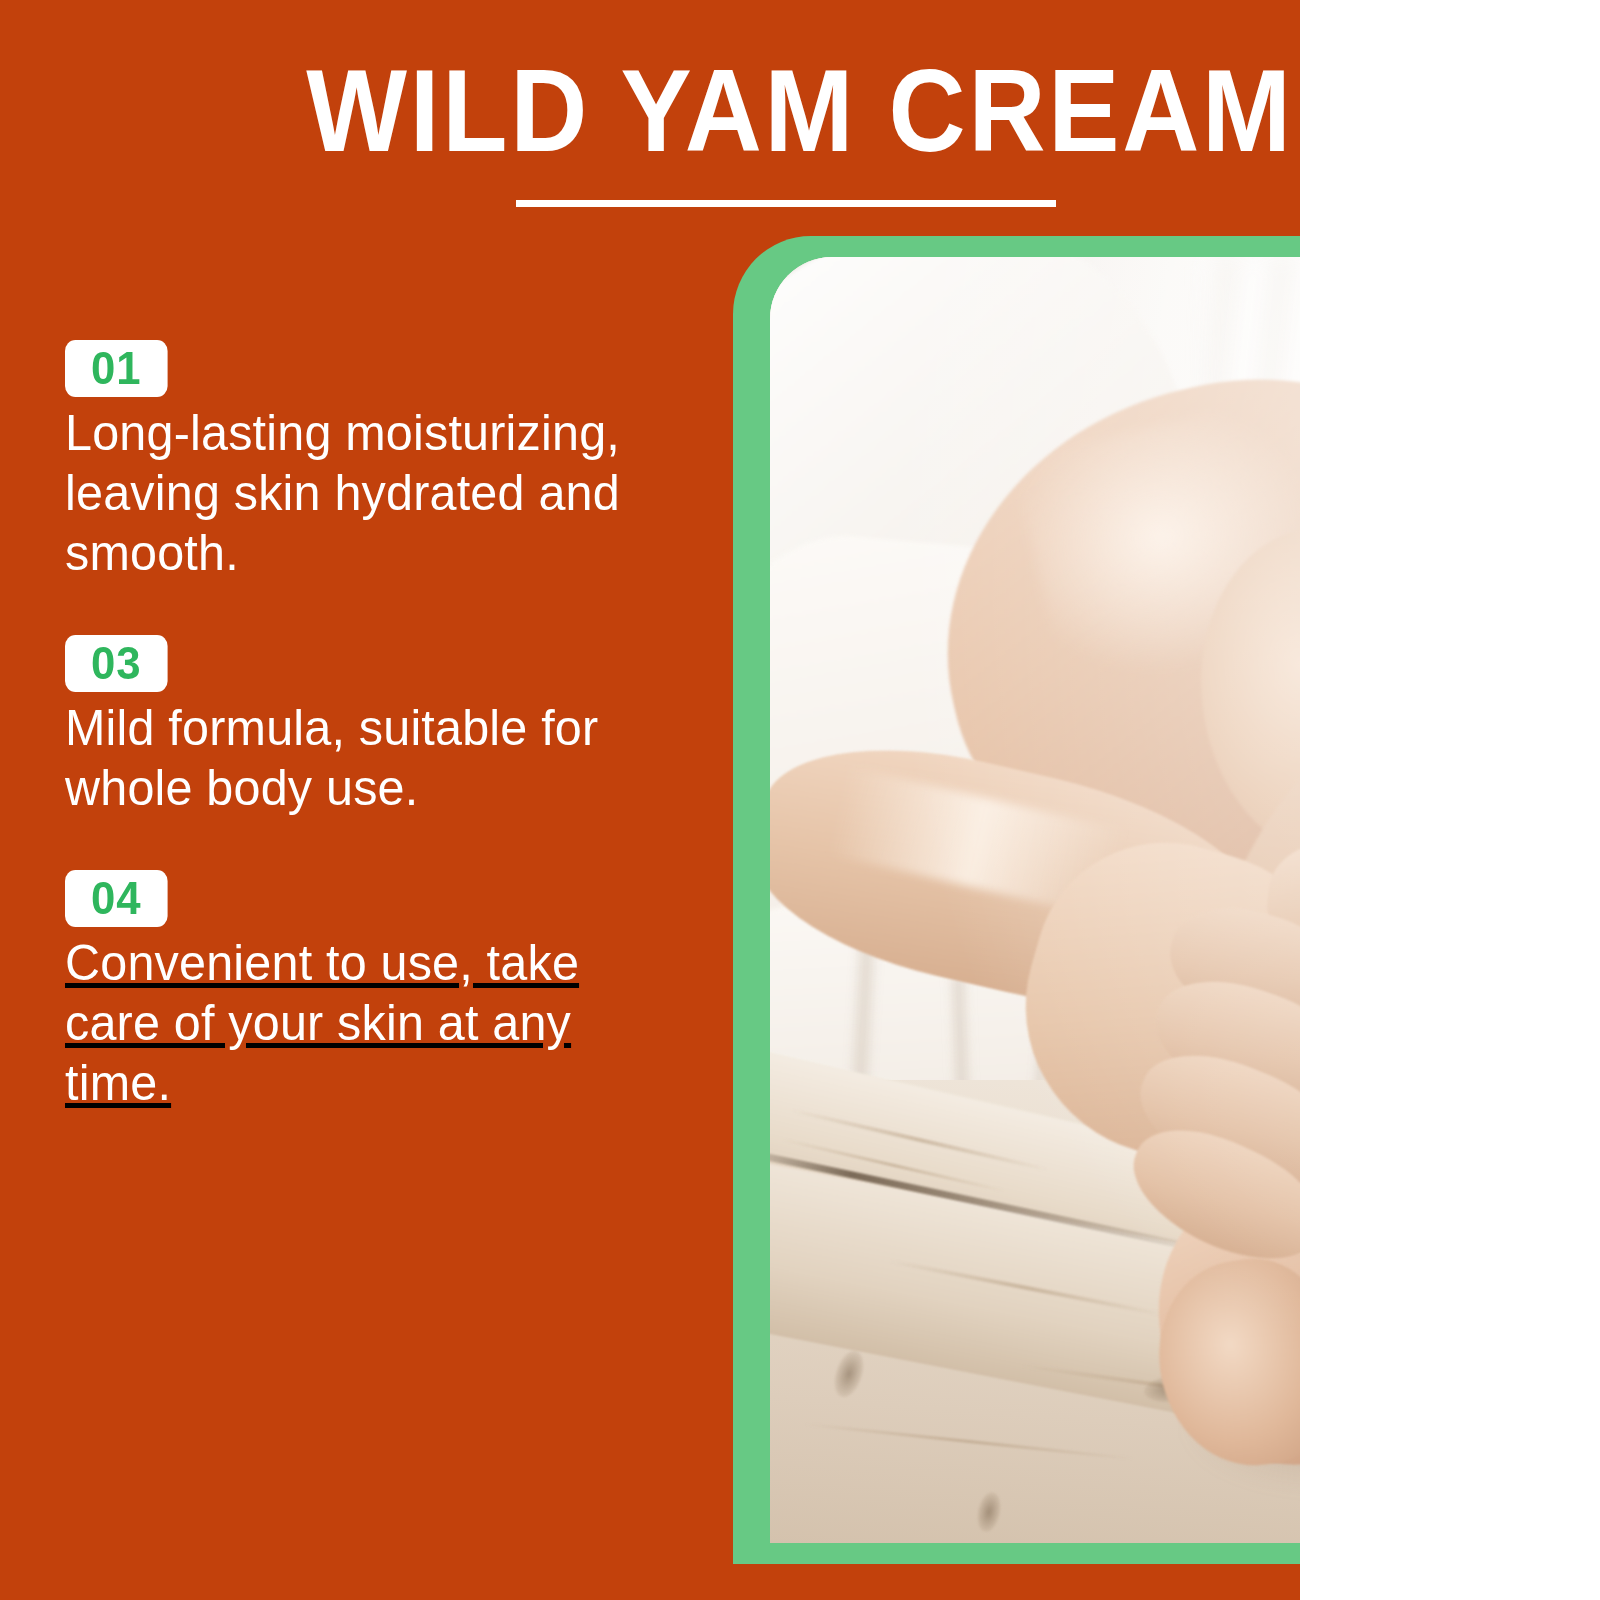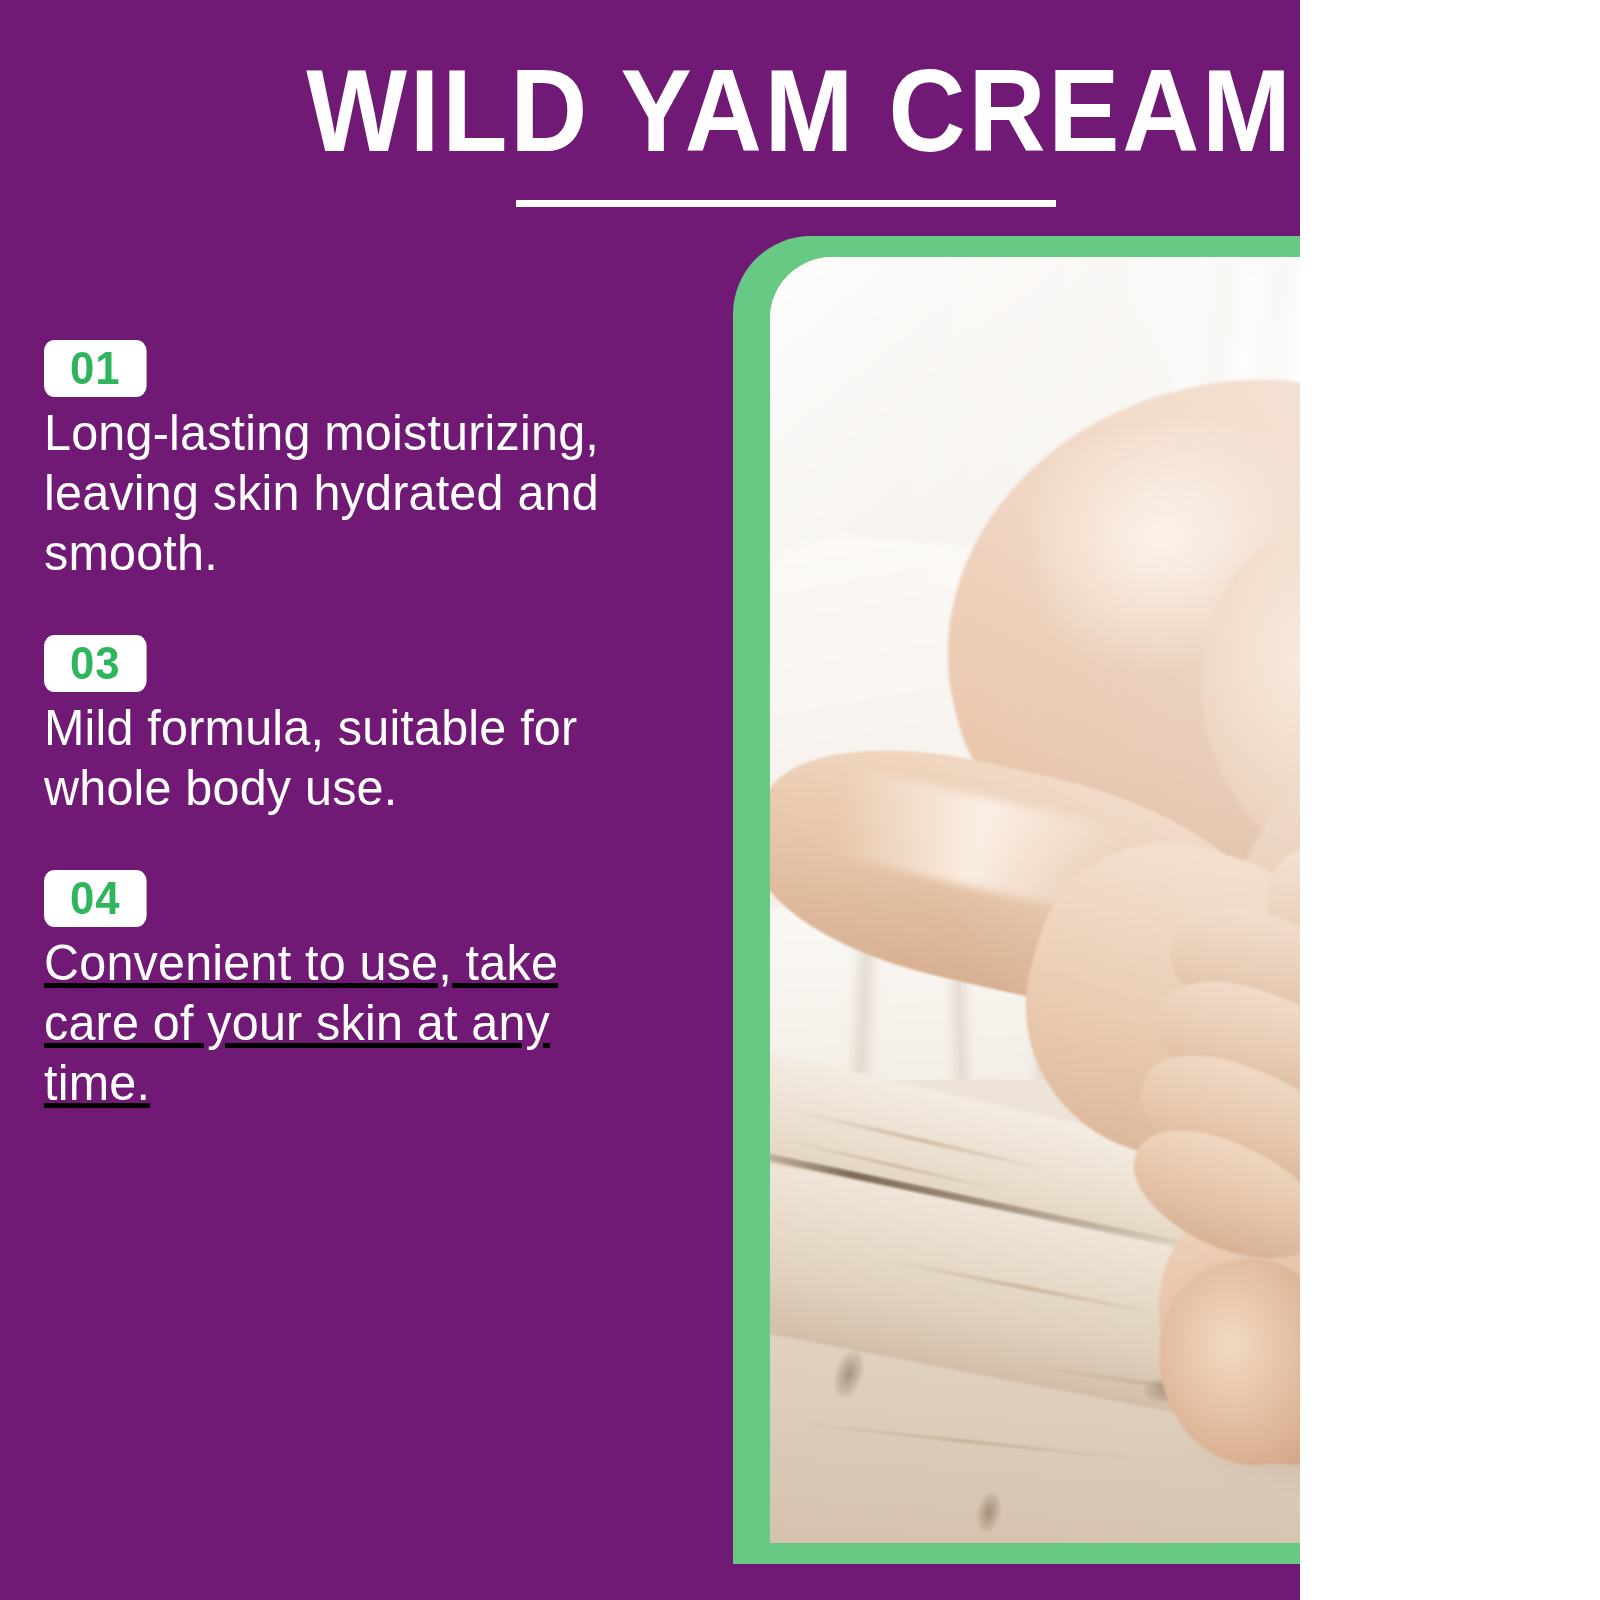--- a/index.html
+++ b/index.html
@@ -5,21 +5,21 @@
   html, body {
     margin: 0;
     padding: 0;
     background: #ffffff;
   }
   #poster {
     position: relative;
     width: 1300px;
     height: 1600px;
     overflow: hidden;
-    background: #701a75;
+    background: #c2410c;
     font-family: "Liberation Sans", sans-serif;
     -webkit-font-smoothing: antialiased;
   }
 
   
   .header {
     position: absolute;
     left: 0;
     top: 0;
     width: 1600px;
@@ -46,21 +46,21 @@
     left: 516px;
     top: 200px;
     width: 540px;
     height: 7px;
     background: #ffffff;
   }
 
   
   .features {
     position: absolute;
-    left: 44px;
+    left: 65px;
     top: 340px;
     width: 660px;
   }
   .feature {
     margin-bottom: 52px;
   }
   .feature:last-child { margin-bottom: 12px; text-decoration: underline; }
 
   .badge {
     display: inline-block;

